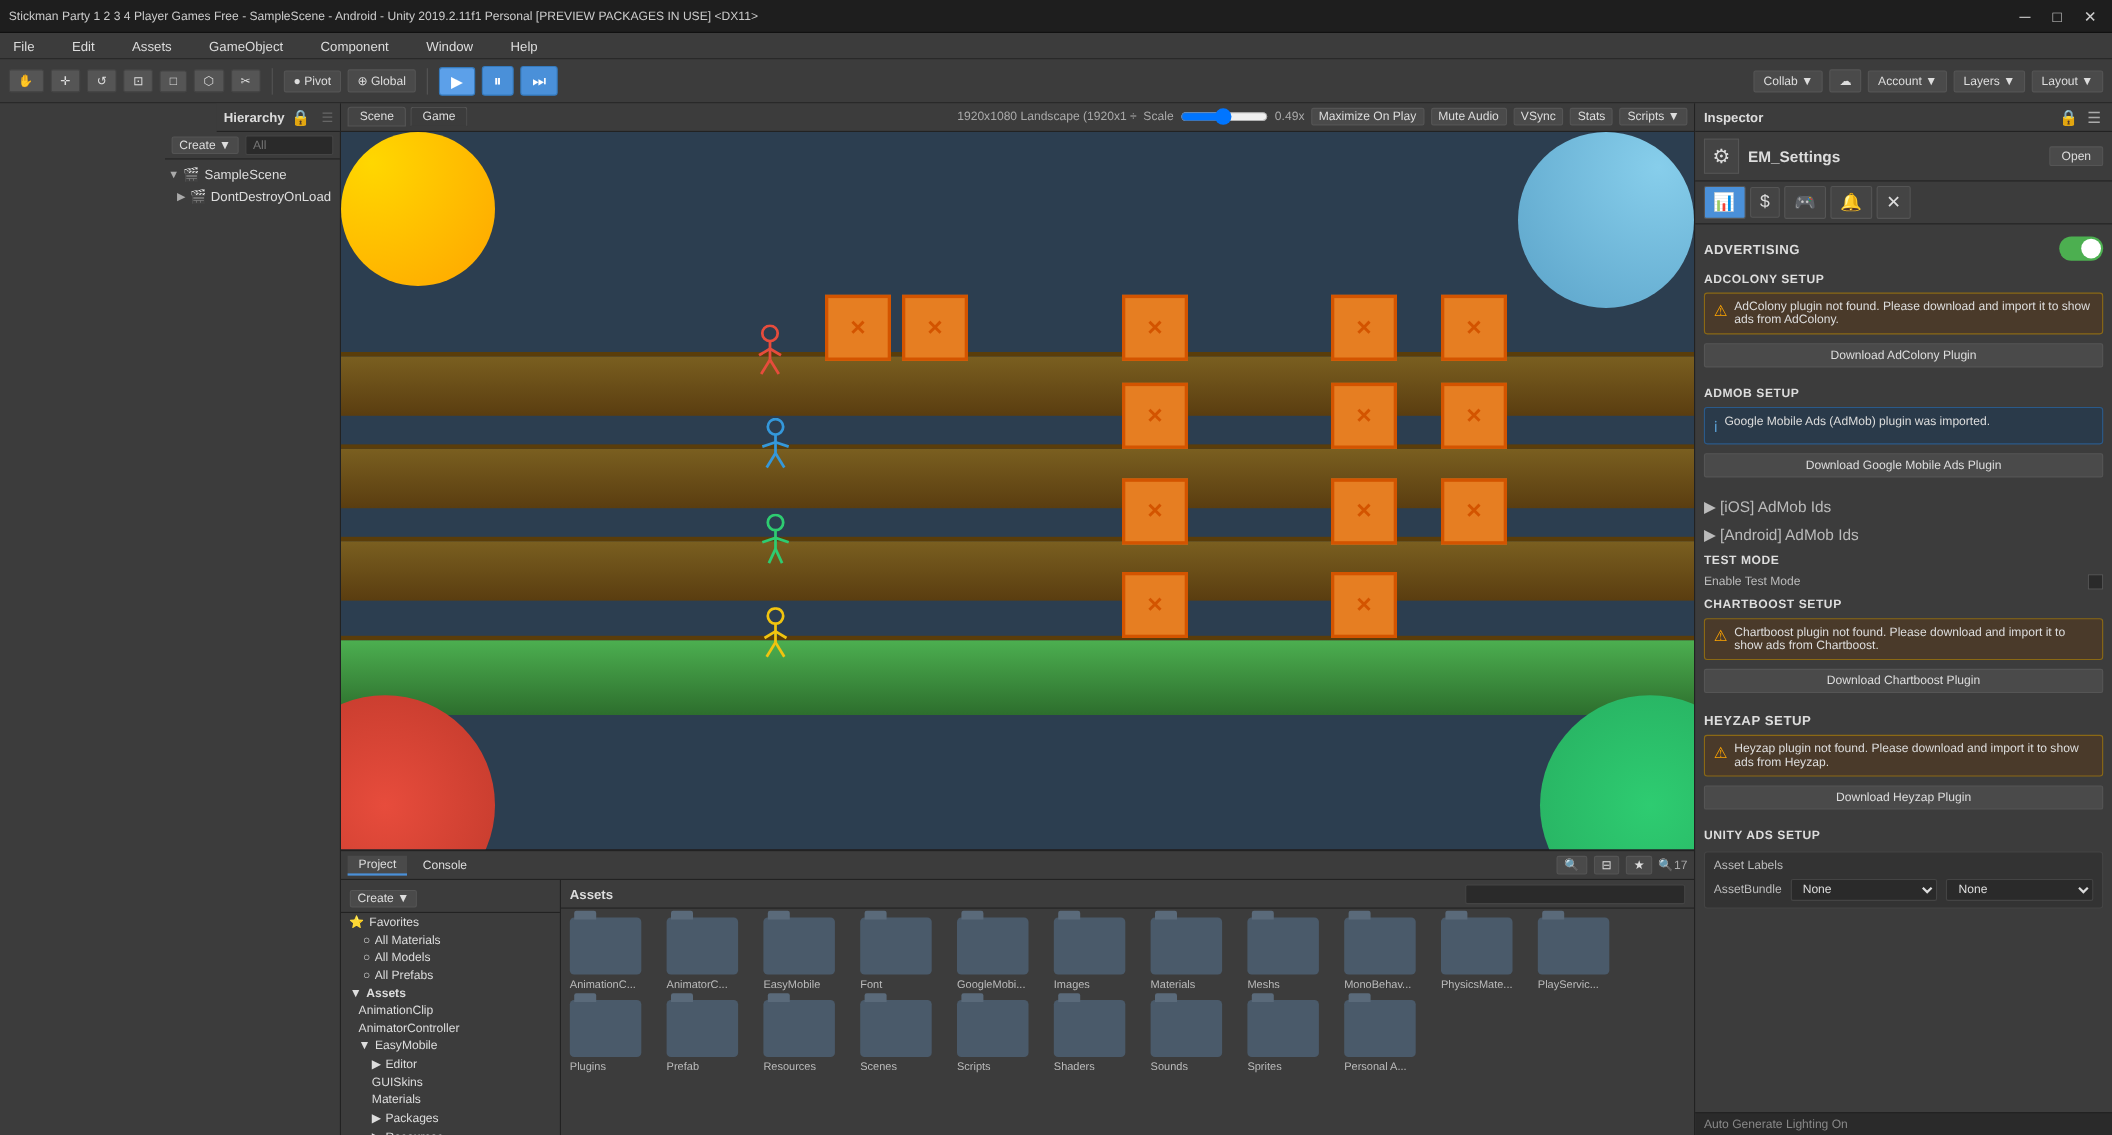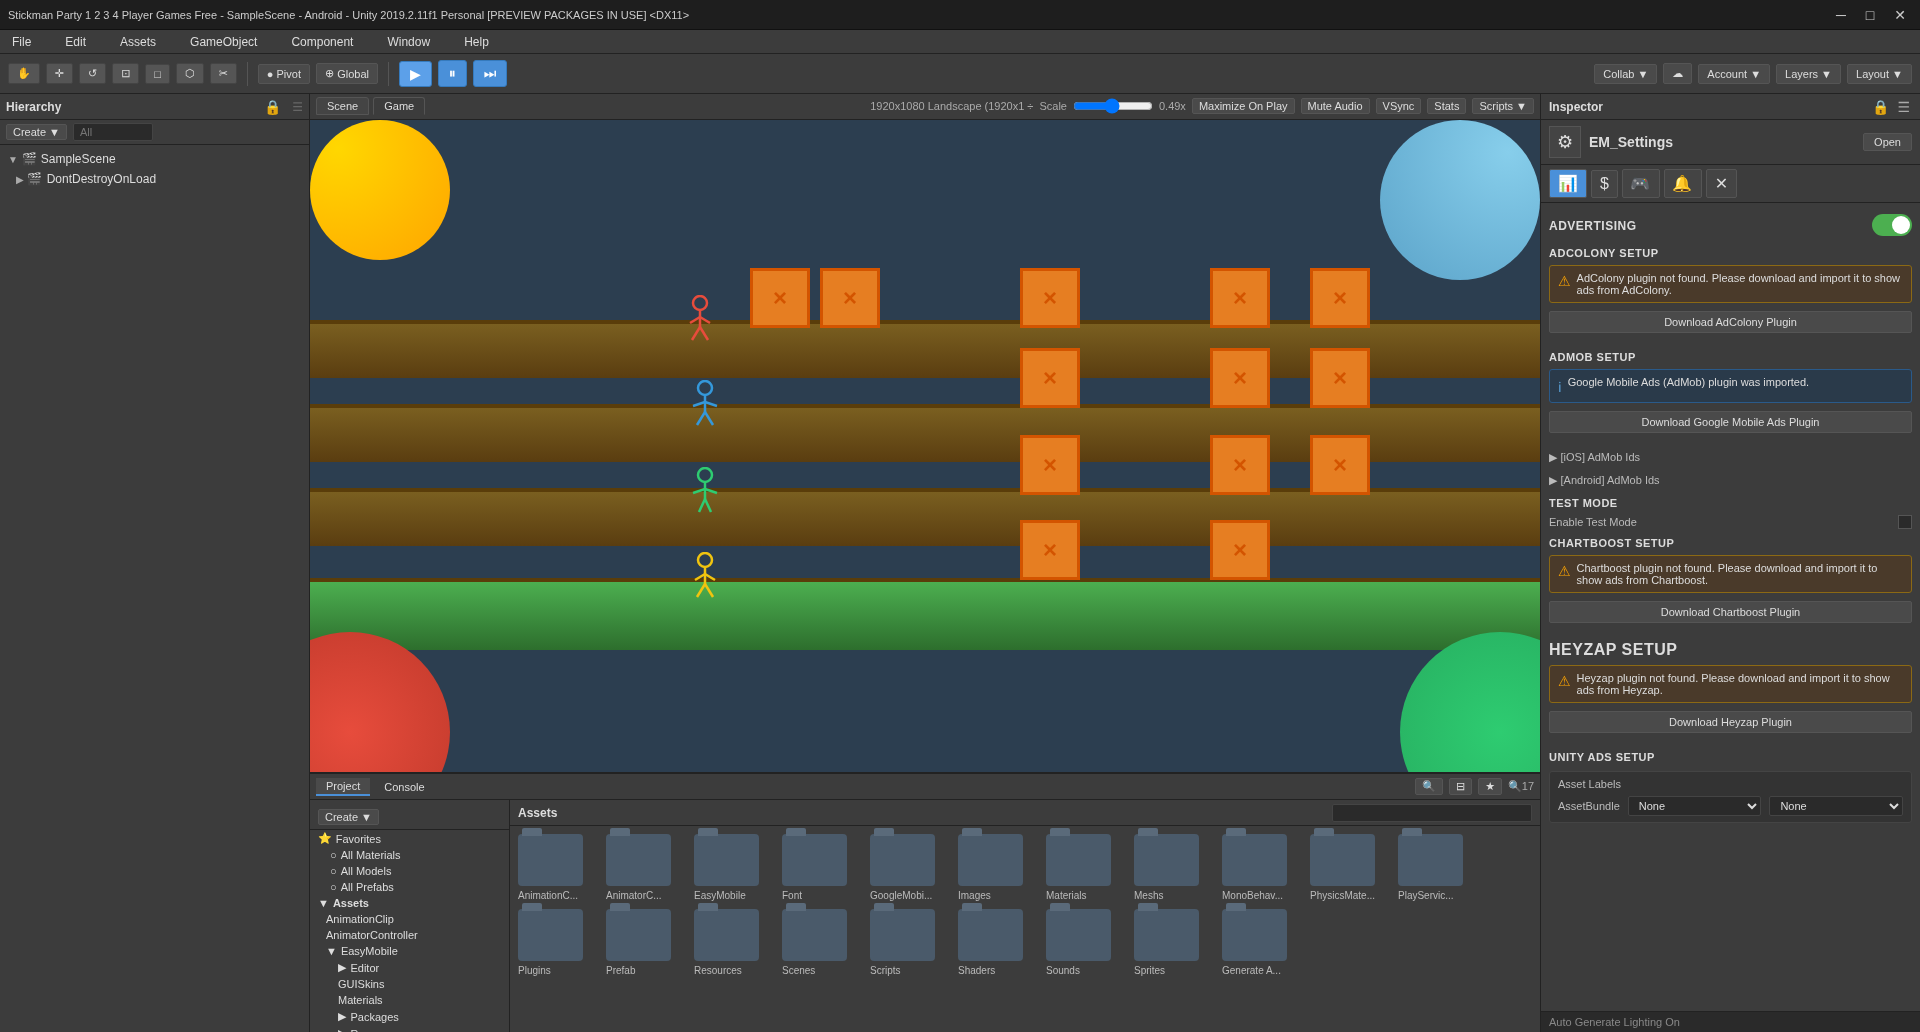--- a/index.html
+++ b/index.html
@@ -26,21 +26,21 @@
     .collab-btn { background: #4a4a4a; border: 1px solid #555; color: #ddd; padding: 3px 8px; cursor: pointer; font-size: 11px; border-radius: 2px; }
     .cloud-btn { background: #4a4a4a; border: 1px solid #555; color: #ddd; padding: 3px 8px; cursor: pointer; font-size: 11px; border-radius: 2px; }
     .account-dd { background: #4a4a4a; border: 1px solid #555; color: #ddd; padding: 3px 8px; cursor: pointer; font-size: 11px; border-radius: 2px; }
     .layers-dd { background: #4a4a4a; border: 1px solid #555; color: #ddd; padding: 3px 8px; cursor: pointer; font-size: 11px; border-radius: 2px; }
     .layout-dd { background: #4a4a4a; border: 1px solid #555; color: #ddd; padding: 3px 8px; cursor: pointer; font-size: 11px; border-radius: 2px; }
 
     
     #main { display: flex; height: calc(1032px - 94px); }
 
     
-    #hierarchy { width: 310px; background: #3c3c3c; border-right: 1px solid #222; display: flex; flex-direction: column; }
+    #hierarchy { width: 310px; background: #3c3c3c; border-right: 1px solid #222; display: flex; flex-direction: column; align-items: flex-end; }
     .panel-header { background: #3c3c3c; border-bottom: 1px solid #222; display: flex; align-items: center; height: 26px; padding: 0 6px; gap: 6px; }
     .panel-title { font-size: 12px; color: #ddd; font-weight: bold; flex: 1; }
     .create-btn { background: #4a4a4a; border: 1px solid #555; color: #ddd; padding: 1px 6px; font-size: 11px; cursor: pointer; border-radius: 2px; }
     .search-bar { background: #2a2a2a; border: 1px solid #444; color: #ddd; padding: 2px 6px; font-size: 11px; width: 80px; border-radius: 2px; }
     #hierarchy-content { flex: 1; padding: 4px 0; overflow-y: auto; }
     .hier-item { padding: 3px 8px; cursor: pointer; display: flex; align-items: center; gap: 4px; font-size: 12px; }
     .hier-arrow { font-size: 10px; color: #aaa; }
     .hier-indent { padding-left: 16px; }
 
     
@@ -109,21 +109,21 @@
     .adv-header { display: flex; align-items: center; justify-content: space-between; margin-bottom: 8px; }
 
     .warning-box { background: #4a3a2a; border: 1px solid #8B6914; border-radius: 3px; padding: 6px 8px; margin-bottom: 8px; display: flex; gap: 6px; align-items: flex-start; font-size: 11px; color: #ddd; }
     .warning-icon { color: #FFA500; font-size: 14px; flex-shrink: 0; margin-top: 1px; }
     .info-box { background: #2a3a4a; border: 1px solid #2a5a8a; border-radius: 3px; padding: 6px 8px; margin-bottom: 8px; display: flex; gap: 6px; align-items: flex-start; font-size: 11px; color: #ddd; }
     .info-icon { color: #5a9fd4; font-size: 14px; flex-shrink: 0; margin-top: 1px; }
 
     .download-btn { width: 100%; background: #4a4a4a; border: 1px solid #555; color: #ddd; padding: 4px; font-size: 11px; cursor: pointer; border-radius: 2px; margin-bottom: 10px; }
 
     .subsection { margin: 6px 0; }
-    .subsection-title { font-size: 11px; color: #bbb; padding: 2px 0; cursor: pointer; display: flex; align-items: center; gap: 4px; }
+    .subsection-title { font-size: 14px; color: #bbb; padding: 2px 0; cursor: pointer; display: flex; align-items: center; gap: 4px; }
 
     .row-label { font-size: 11px; color: #bbb; }
     .test-mode-row { display: flex; align-items: center; justify-content: space-between; margin: 6px 0; }
     .checkbox { width: 14px; height: 14px; background: #2a2a2a; border: 1px solid #555; display: inline-block; cursor: pointer; }
 
     .asset-labels { background: #333; border: 1px solid #444; border-radius: 3px; padding: 6px 8px; margin-top: 8px; }
     .asset-labels-title { font-size: 11px; color: #bbb; margin-bottom: 6px; }
     .asset-bundle-row { display: flex; align-items: center; gap: 8px; font-size: 11px; color: #bbb; }
     .asset-bundle-dd { background: #2a2a2a; border: 1px solid #444; color: #ddd; padding: 2px 6px; font-size: 11px; cursor: pointer; border-radius: 2px; flex: 1; }
 
@@ -450,21 +450,21 @@
               <div class="asset-folder">
                 <div class="folder-icon"></div>
                 <span class="folder-label">Sounds</span>
               </div>
               <div class="asset-folder">
                 <div class="folder-icon"></div>
                 <span class="folder-label">Sprites</span>
               </div>
               <div class="asset-folder">
                 <div class="folder-icon"></div>
-                <span class="folder-label">Generate A...</span>
+                <span class="folder-label">Personal A...</span>
               </div>
             </div>
           </div>
         </div>
       </div>
     </div>
   </div>
 
   <div id="inspector">
     <div class="inspector-header">
@@ -531,21 +531,21 @@
       <div>
         <div class="section-title" style="font-size:11px;text-transform:uppercase;">CHARTBOOST SETUP</div>
         <div class="warning-box">
           <span class="warning-icon">⚠</span>
           <span>Chartboost plugin not found. Please download and import it to show ads from Chartboost.</span>
         </div>
         <button class="download-btn">Download Chartboost Plugin</button>
       </div>
 
       <div>
-        <div class="section-title" style="font-size:16px;text-transform:uppercase;">HEYZAP SETUP</div>
+        <div class="section-title" style="font-size:12px;text-transform:uppercase;">HEYZAP SETUP</div>
         <div class="warning-box">
           <span class="warning-icon">⚠</span>
           <span>Heyzap plugin not found. Please download and import it to show ads from Heyzap.</span>
         </div>
         <button class="download-btn">Download Heyzap Plugin</button>
       </div>
 
       <div>
         <div class="section-title" style="font-size:11px;text-transform:uppercase;">UNITY ADS SETUP</div>
       </div>

